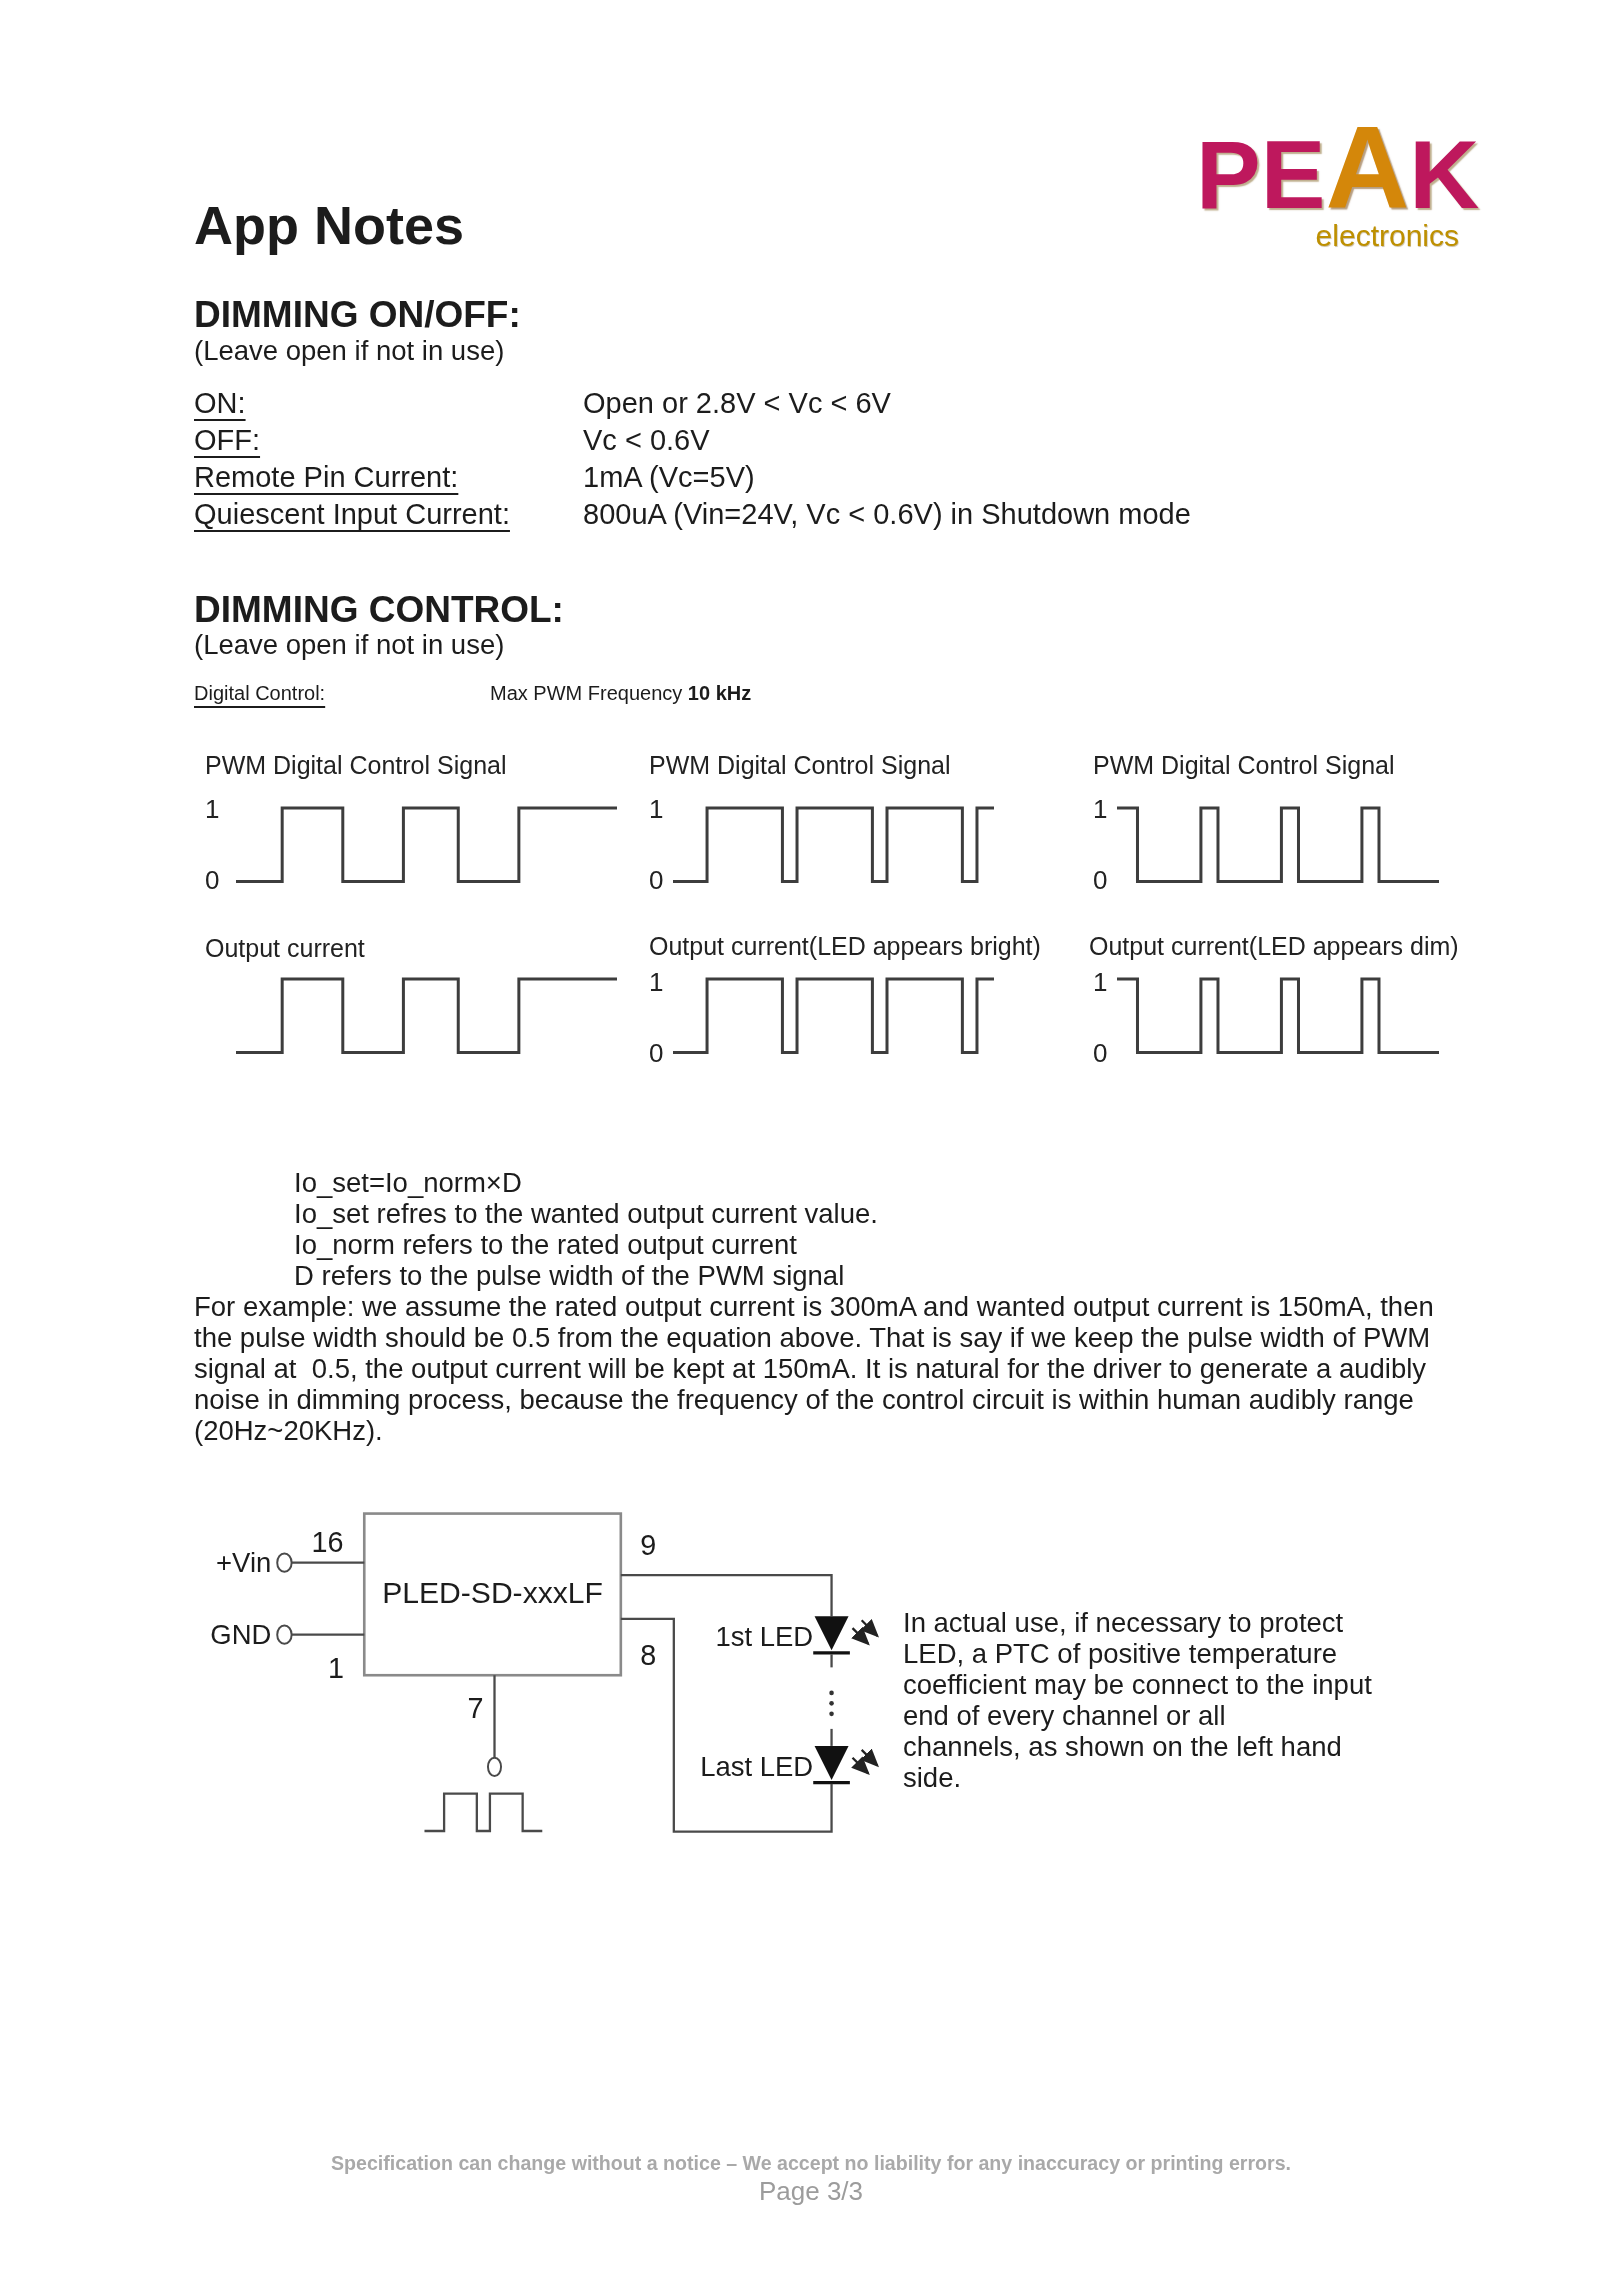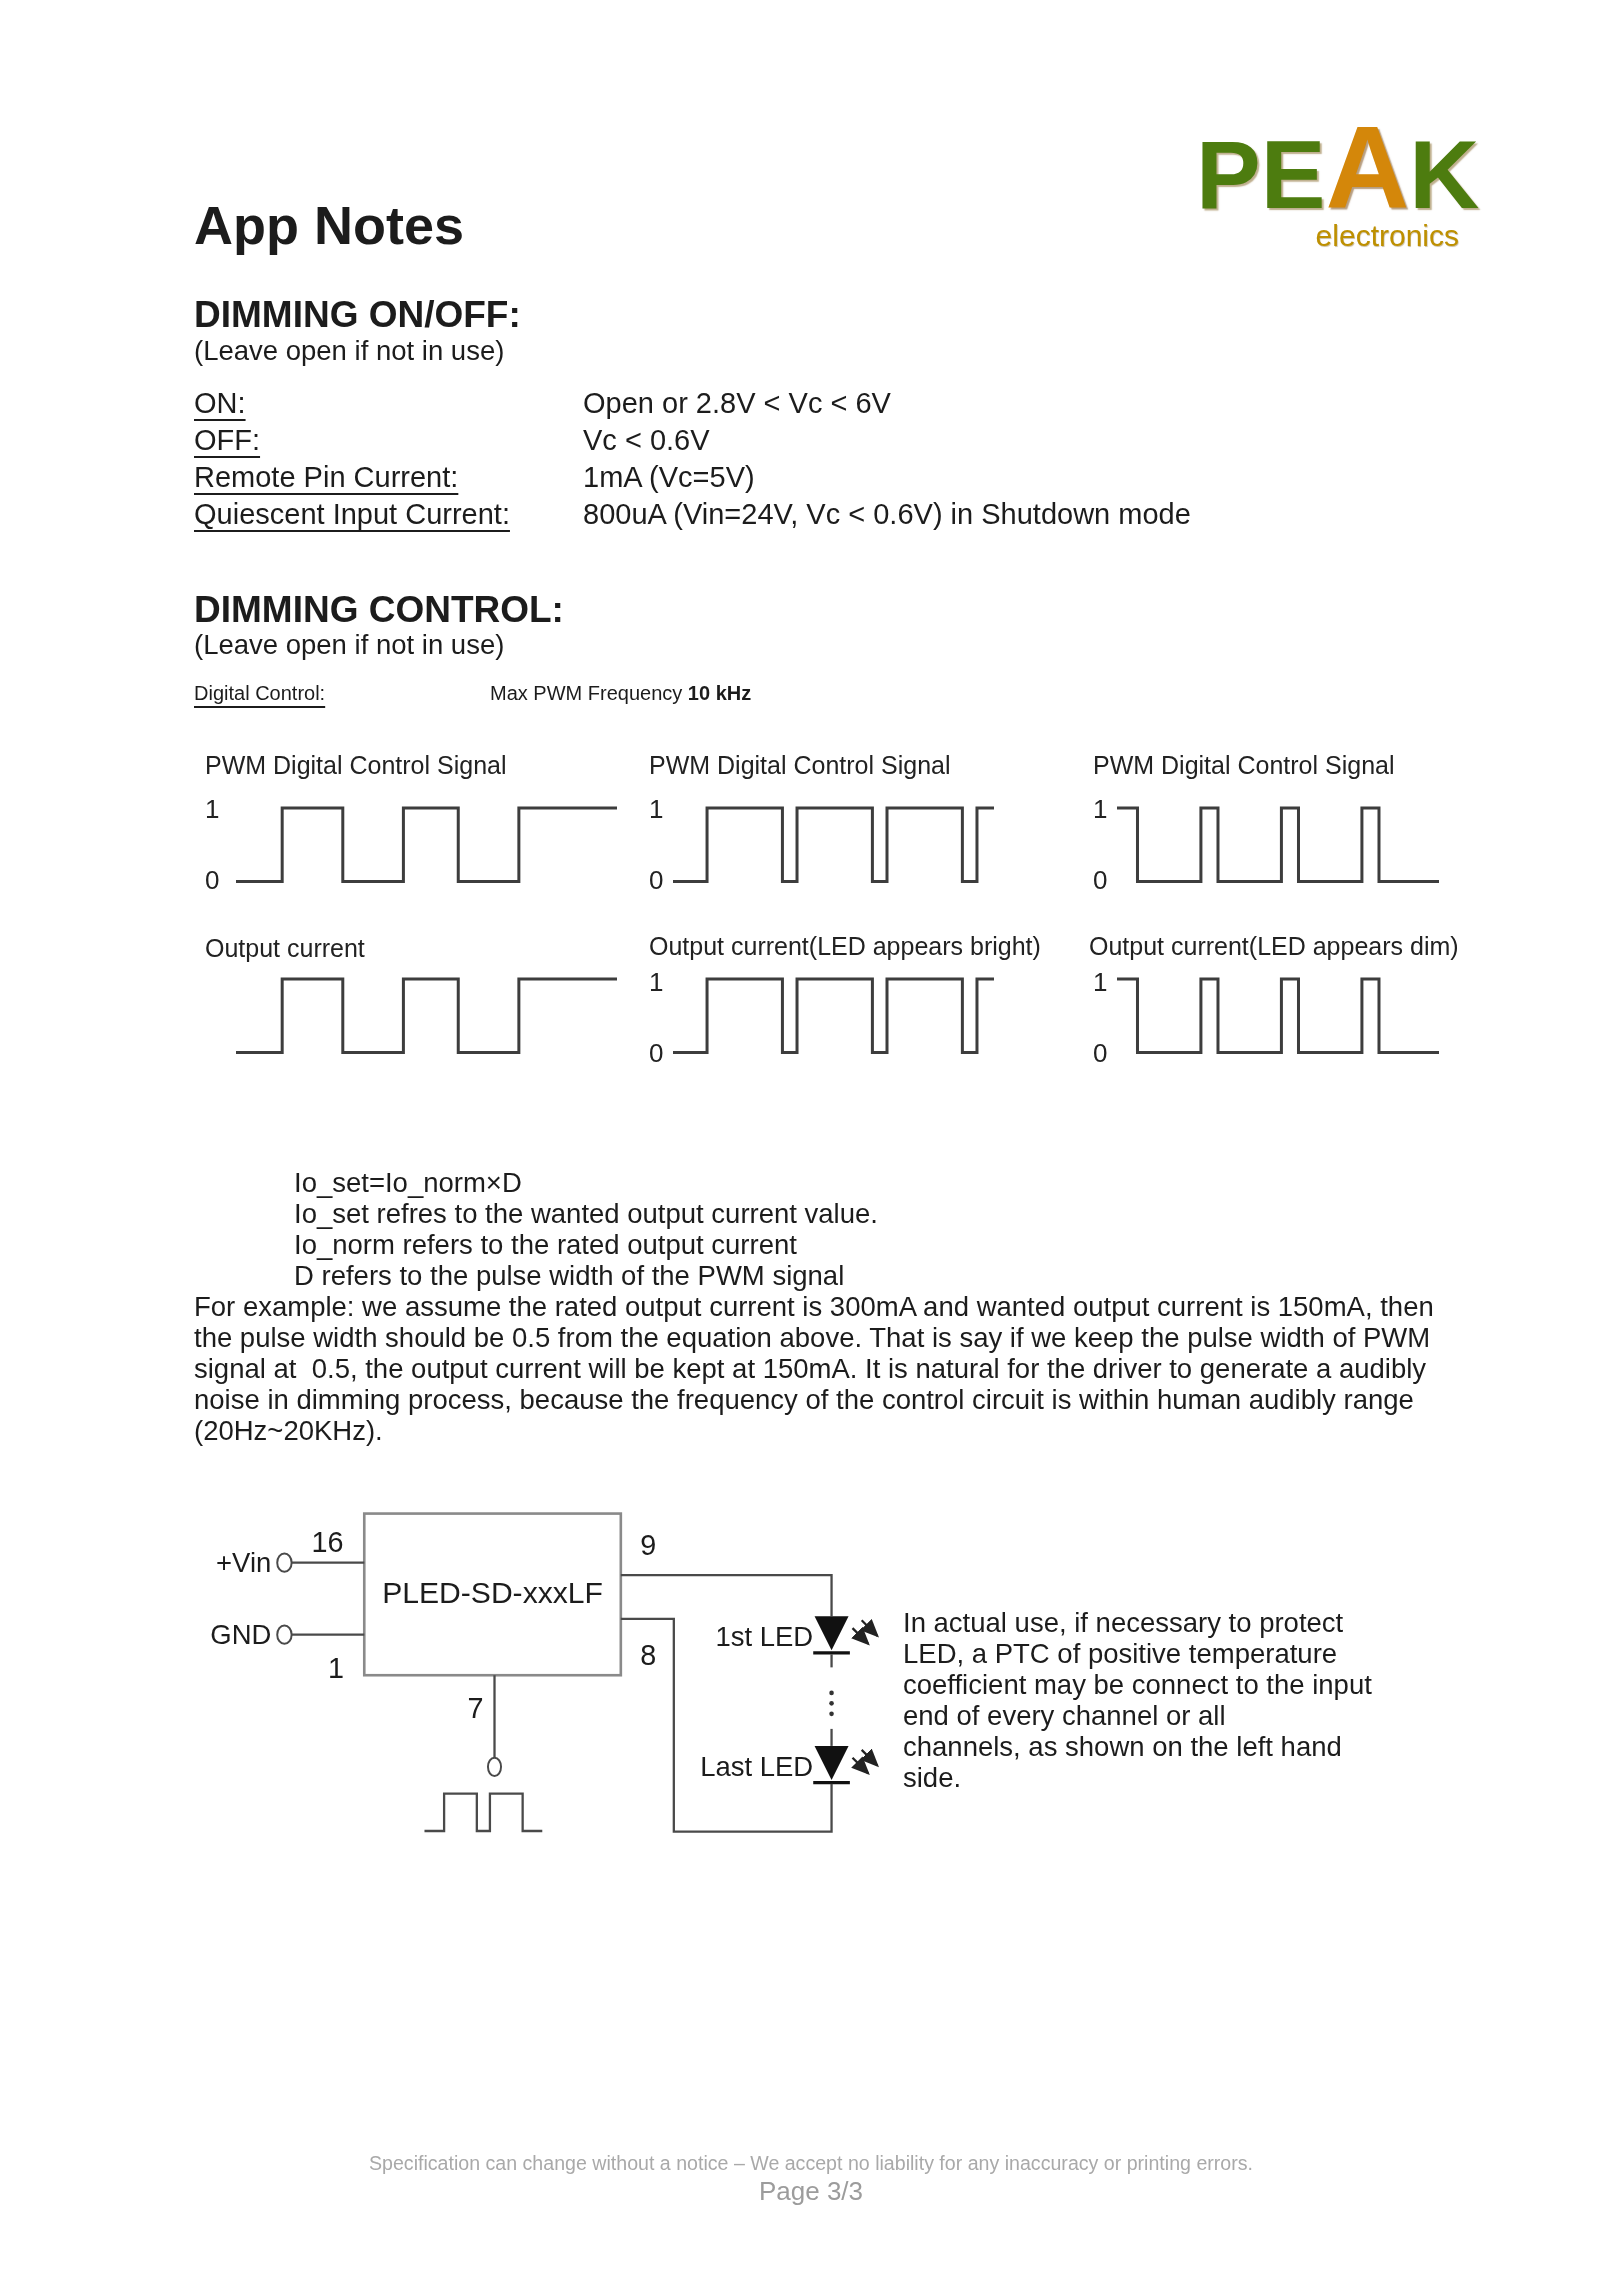--- a/index.html
+++ b/index.html
@@ -6,21 +6,21 @@
   #page{
     position:relative;width:1622px;height:2295px;background:#ffffff;
     font-family:"Liberation Sans", sans-serif;color:#1c1c1c;overflow:hidden;
   }
   .abs{position:absolute;}
   
   .page-title{font-size:54px;font-weight:bold;letter-spacing:0;}
   
   .logo{text-align:right;line-height:1;}
   .logo-main{white-space:nowrap;font-weight:bold;line-height:1;}
-  .logo-main .g{font-size:97px;color:#4d7c0f;text-shadow:2px 2px 1.3px rgba(110,75,0,.45);}
+  .logo-main .g{font-size:97px;color:#be185d;text-shadow:2px 2px 1.3px rgba(110,75,0,.45);}
   .logo-main .a{font-size:116px;color:#D4870A;text-shadow:2px 2px 1.3px rgba(110,60,0,.5);}
   .logo-sub{font-size:30px;font-weight:normal;color:#BE9000;margin-top:-5.2px;
             text-shadow:0.7px 0.7px 0.7px rgba(110,75,0,.35);}
   
   .sec-heading{font-size:37px;font-weight:bold;}
   .sec-note{font-size:27.5px;}
   
   .spec-row{display:flex;font-size:29px;line-height:37px;}
   .spec-row .lbl{width:389px;flex:0 0 389px;}
   .u{text-decoration:underline;text-decoration-thickness:2px;text-underline-offset:5.9px;}
@@ -189,17 +189,17 @@
     <polyline points="398,498 428,498 428,441 478,441 478,498 498,498 498,441 548,441 548,498 578,498" class="wire"></polyline>
   </svg>
 
   <div class="abs circuit-note" style="left:903px;top:1607px;">In actual use, if necessary to protect
 LED, a PTC of positive temperature
 coefficient may be connect to the input
 end of every channel or all
 channels, as shown on the left hand
 side.</div>
 
-  <div class="abs footer-line f2" style="top:2152px;">Specification can change without a notice – We accept no liability for any inaccuracy or printing errors.</div>
+  <div class="abs footer-line f2" style="top:2152px;font-weight:bold;">Specification can change without a notice – We accept no liability for any inaccuracy or printing errors.</div>
   <div class="abs footer-line f3" style="top:2176px;">Page 3/3</div>
 
 </div>
 
 
 </body></html>

